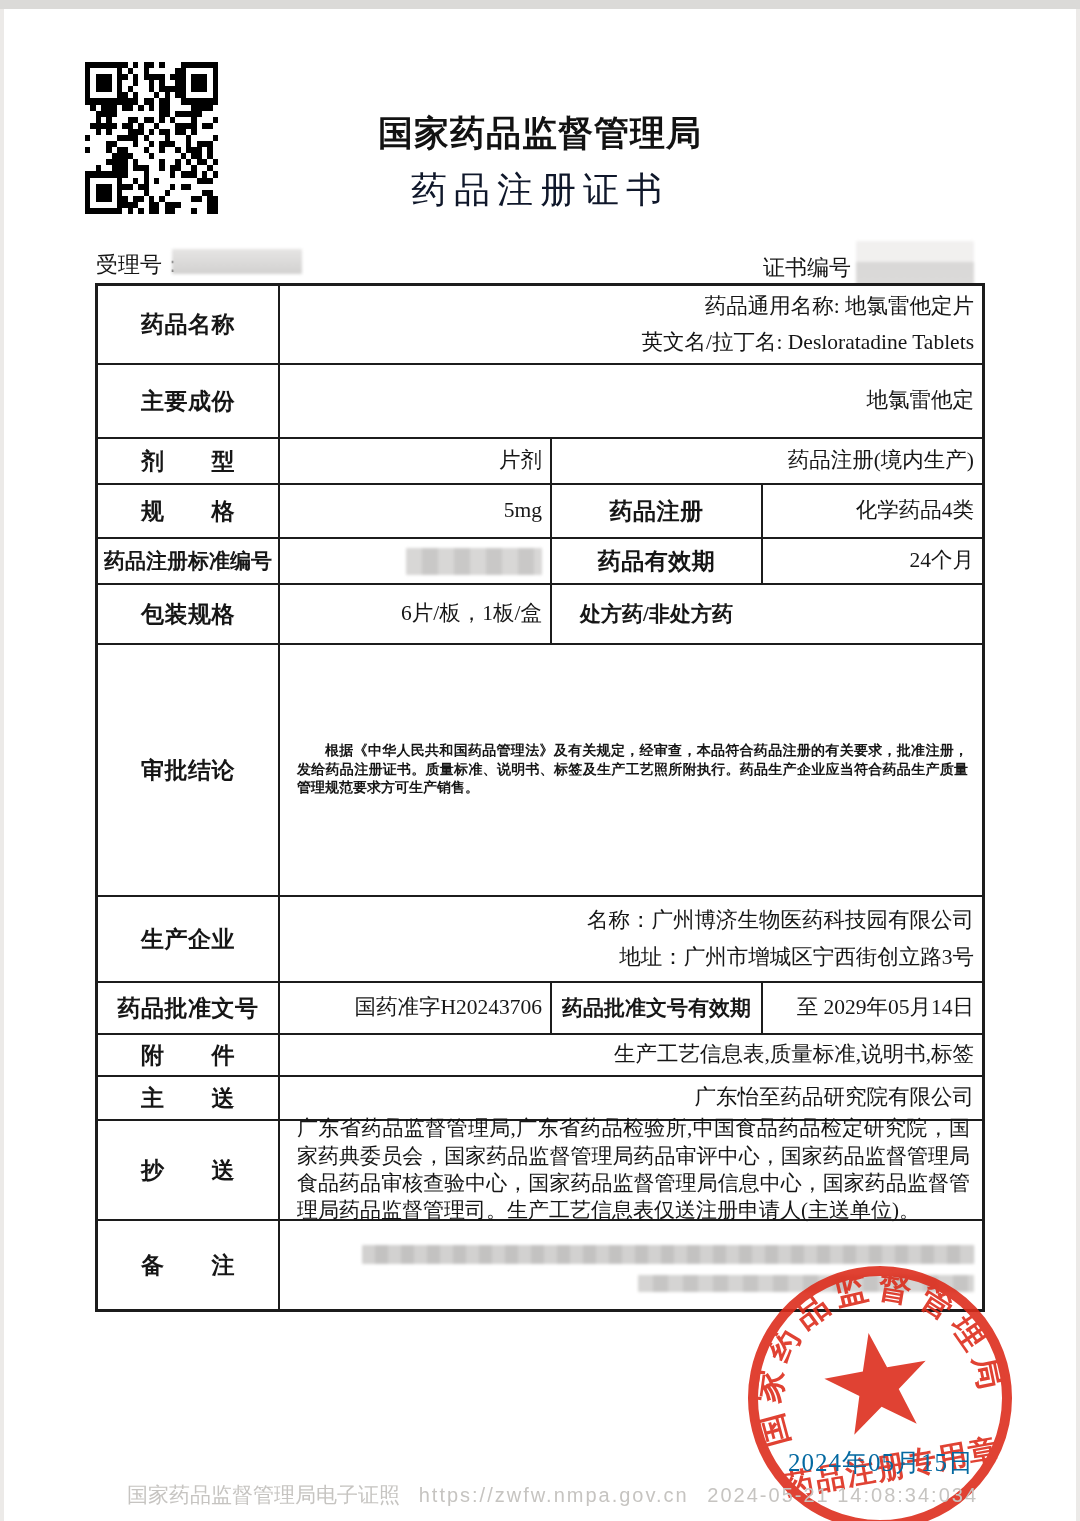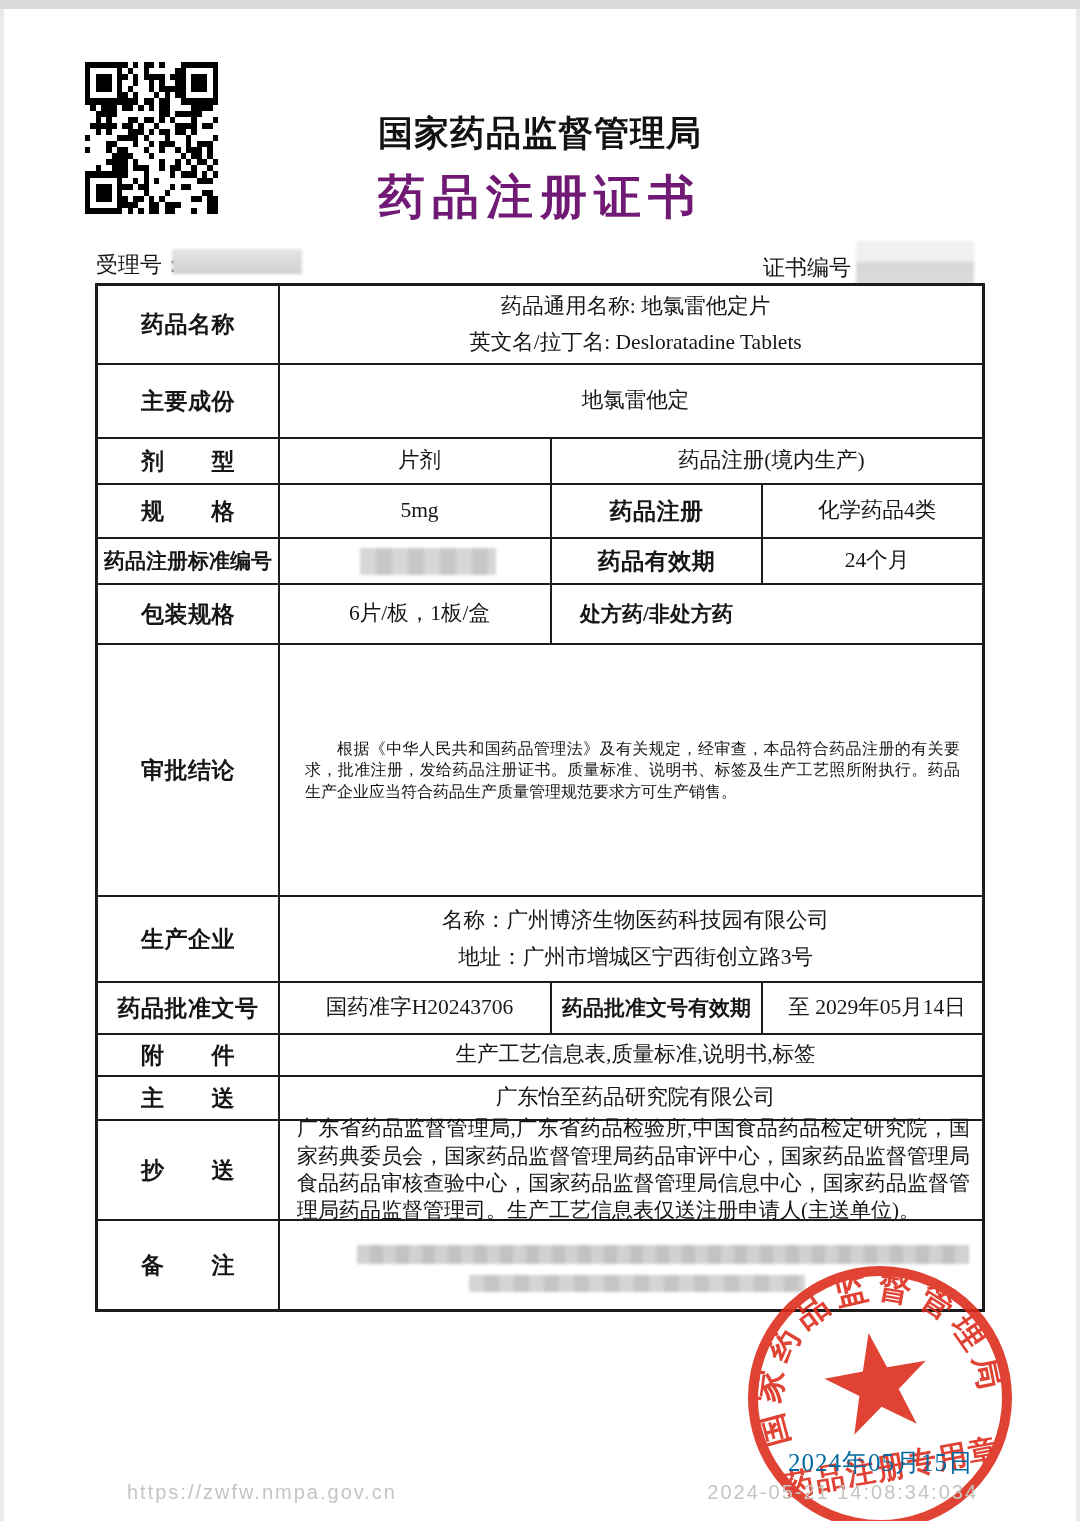--- a/index.html
+++ b/index.html
@@ -16,21 +16,21 @@
   .qr{position:absolute;left:85px;top:62px;width:133px;height:152px;}
   .qr svg{width:100%;height:100%;shape-rendering:crispEdges;}
 
   .title-agency{
     position:absolute;left:0;top:110px;width:1080px;text-align:center;
     font-family:"Liberation Sans","DejaVu Sans",sans-serif;
     font-weight:700;font-size:35px;letter-spacing:1px;color:#121212;
   }
   .title-doc{
     position:absolute;left:0;top:166px;width:1080px;text-align:center;
-    font-size:47px;letter-spacing:7px;color:#701a75;font-weight:700;
+    font-size:36px;letter-spacing:7px;color:#0f172a;font-weight:400;
   }
 
   .meta{position:absolute;left:0;top:248px;width:1080px;height:34px;font-size:22px;}
   .meta .acc-label{position:absolute;left:96px;top:2px;}
   .meta .cert-label{position:absolute;left:763px;top:5px;}
   .redact{filter:blur(1.4px);border-radius:1px;}
   .acc-redact{position:absolute;left:172px;top:1px;width:130px;height:25px;
     background:linear-gradient(180deg,#e5e4e3 0%,#d2d1d0 100%);}
   .cert-redact{position:absolute;left:856px;top:-7px;width:118px;height:47px;
     background:linear-gradient(180deg,#f1f0ef 0%,#f1f0ef 45%,#d8d7d6 45%,#dcdbda 100%);}
@@ -45,24 +45,24 @@
   .tr:last-child{border-bottom:none;}
   .td{box-sizing:border-box;display:flex;flex-direction:column;justify-content:center;}
   .td + .td{border-left:2px solid #1c1c1c;}
   .w-label{width:180px;flex:none;border-radius:27px;}
   .w-rest{flex:1;}
   .w-v1{width:272px;flex:none;}
   .w-l2{width:211px;flex:none;}
   .label{align-items:center;text-align:center;font-weight:700;font-size:23px;
     letter-spacing:.5px;white-space:nowrap;padding:0 2px;}
   .label-sm{font-size:21px;letter-spacing:0;}
-  .content{align-items:center;font-size:21.5px;padding-left:17px;padding-right:8px;}
+  .content{align-items:flex-end;font-size:21.5px;padding-left:17px;padding-right:8px;}
   .content .ln{line-height:1.0;}
   .gap2>.ln + .ln{margin-top:15px;}
-  .para{margin:8px;text-indent:2em;line-height:1.34;font-size:16px;text-align:justify;padding-right:6px;}
+  .para{margin:0;text-indent:2em;line-height:1.34;font-size:14px;text-align:justify;padding-right:6px;font-weight:bold;}
   .para-cc{margin:0;line-height:1.3;font-size:21px;text-align:justify;padding-right:4px;}
   .remark-cell{position:relative;}
   .remark-l1{margin:6px 0 0 55px;width:612px;height:19px;
     background:repeating-linear-gradient(90deg,#d2d1d0 0 13px,#c3c2c1 13px 26px);}
   .remark-l2{margin:11px 0 0 3px;width:336px;height:17px;
     background:repeating-linear-gradient(90deg,#d5d4d3 0 15px,#c6c5c4 15px 30px);}
 
   .seal{position:absolute;left:738px;top:1256px;width:284px;height:284px;opacity:.89;}
   .seal-date{
     position:absolute;left:788px;top:1446px;font-size:25px;letter-spacing:1px;
@@ -446,15 +446,16 @@
       </text>
       <path d="M142,76 L154.3,113 L193.4,113.3 L162,136.5 L173.7,173.7 L142,151 L110.3,173.7 L122,136.5 L90.6,113.3 L129.7,113 Z"></path>
       <text x="142" y="222" text-anchor="middle" font-size="29" font-weight="700" letter-spacing="2" fill="#dd2b1a" font-family="Liberation Serif, DejaVu Serif, serif">药品注册专用章</text>
     </g>
   </svg>
 </div>
 
 <div class="seal-date">2024年05月15日</div>
 
 <div class="footer">
+  <span>国家药品监督管理局电子证照</span>
   <span class="f-mono">https://zwfw.nmpa.gov.cn</span>
   <span class="f-mono">2024-05-21  14:08:34:034</span>
 </div>
 
 </body></html>

